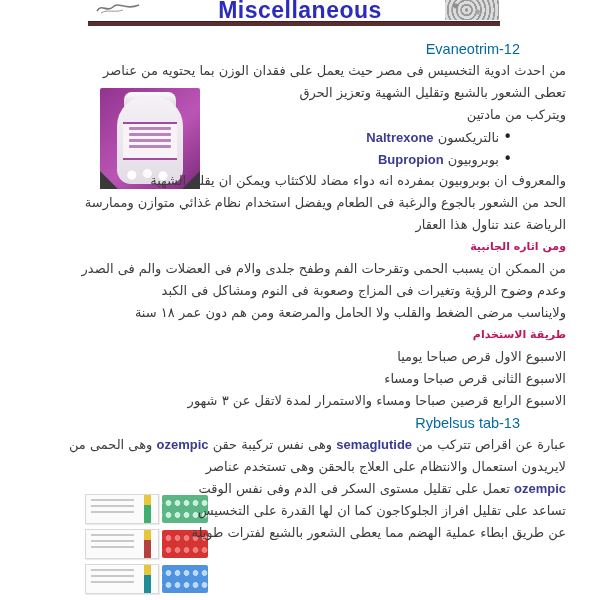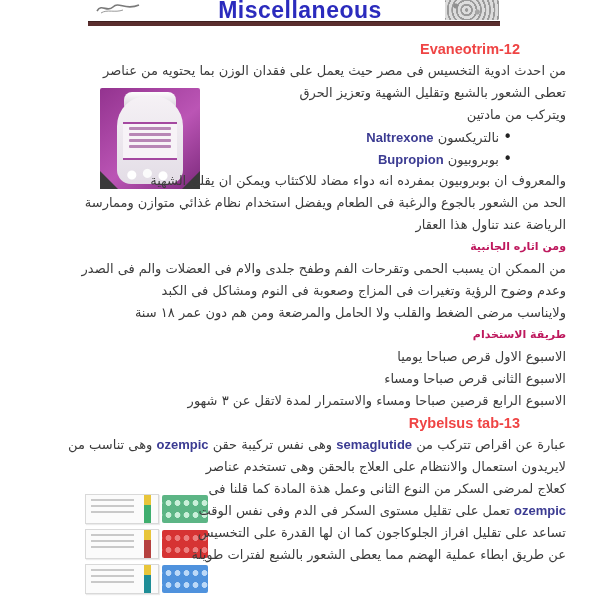--- a/index.html
+++ b/index.html
@@ -18,21 +18,21 @@
                radial-gradient(circle at 20% 30%, #8f8f8f 0 2px, transparent 3px),
                radial-gradient(circle at 60% 60%, #a5a5a5 0 2px, transparent 3px),
                repeating-radial-gradient(circle at 40% 50%, #9a9a9a 0 1.5px, #dcdcdc 2px 4.5px);
              border-radius:1px;}
 
   
   .content{position:absolute;top:38px;right:34px;left:0;direction:rtl;text-align:right;
            color:#3c3c3c;font-size:13px;}
   .line{line-height:22px;height:22px;white-space:nowrap;}
   .h-en{direction:ltr;font-family:"Liberation Sans",sans-serif;font-size:14.5px;
-        font-weight:bold;color:#ef4444;margin-left:0;margin-right:46px;}
+        font-weight:normal;color:#0369a1;margin-left:0;margin-right:46px;}
   .h-teal{color:#be185d;font-weight:bold;font-size:11px;}
   .en{color:#3b3b92;font-family:"Liberation Sans",sans-serif;font-size:13px;font-weight:bold;}
   .bullet-line{margin-right:54px;}
   .b-dot{font-size:15px;color:#222;}
 
   
   .evan-img{position:absolute;left:100px;top:88px;width:100px;height:101px;
             background:linear-gradient(140deg,#93338f,#bb55b5 55%,#7c2a7c);border-radius:2px;}
   .evan-img .bottle{position:absolute;left:17px;top:8px;width:66px;height:88px;
             background:linear-gradient(#f5f1f5,#e3dde6);border-radius:30px 30px 14px 14px;}
@@ -158,24 +158,23 @@
     <div class="line">الاسبوع الثانى قرص صباحا ومساء</div>
     <div class="line">الاسبوع الرابع قرصين صباحا ومساء والاستمرار لمدة لاتقل عن ٣ شهور</div>
 
     <div class="line h-en">Rybelsus tab-13</div>
 
     <div class="line">
       <span>عبارة عن اقراص تتركب من</span>
       <span class="en">semaglutide</span>
       <span>وهى نفس تركيبة حقن</span>
       <span class="en">ozempic</span>
-      <span>وهى تناسب من</span>
+      <span>وهى الحمى من</span>
     </div>
     <div class="line">لايريدون استعمال والانتظام على العلاج بالحقن وهى تستخدم عناصر</div>
-    <div class="line">كعلاج لمرضى السكر من النوع الثانى وعمل هذة المادة كما قلنا فى</div>
     <div class="line">
       <span class="en">ozempic</span>
       <span>تعمل على تقليل مستوى السكر فى الدم وفى نفس الوقت</span>
     </div>
     <div class="line">تساعد على تقليل افراز الجلوكاجون كما ان لها القدرة على التخسيس</div>
     <div class="line">عن طريق ابطاء عملية الهضم مما يعطى الشعور بالشبع لفترات طويلة</div>
 
   </div>
 </div>
 

